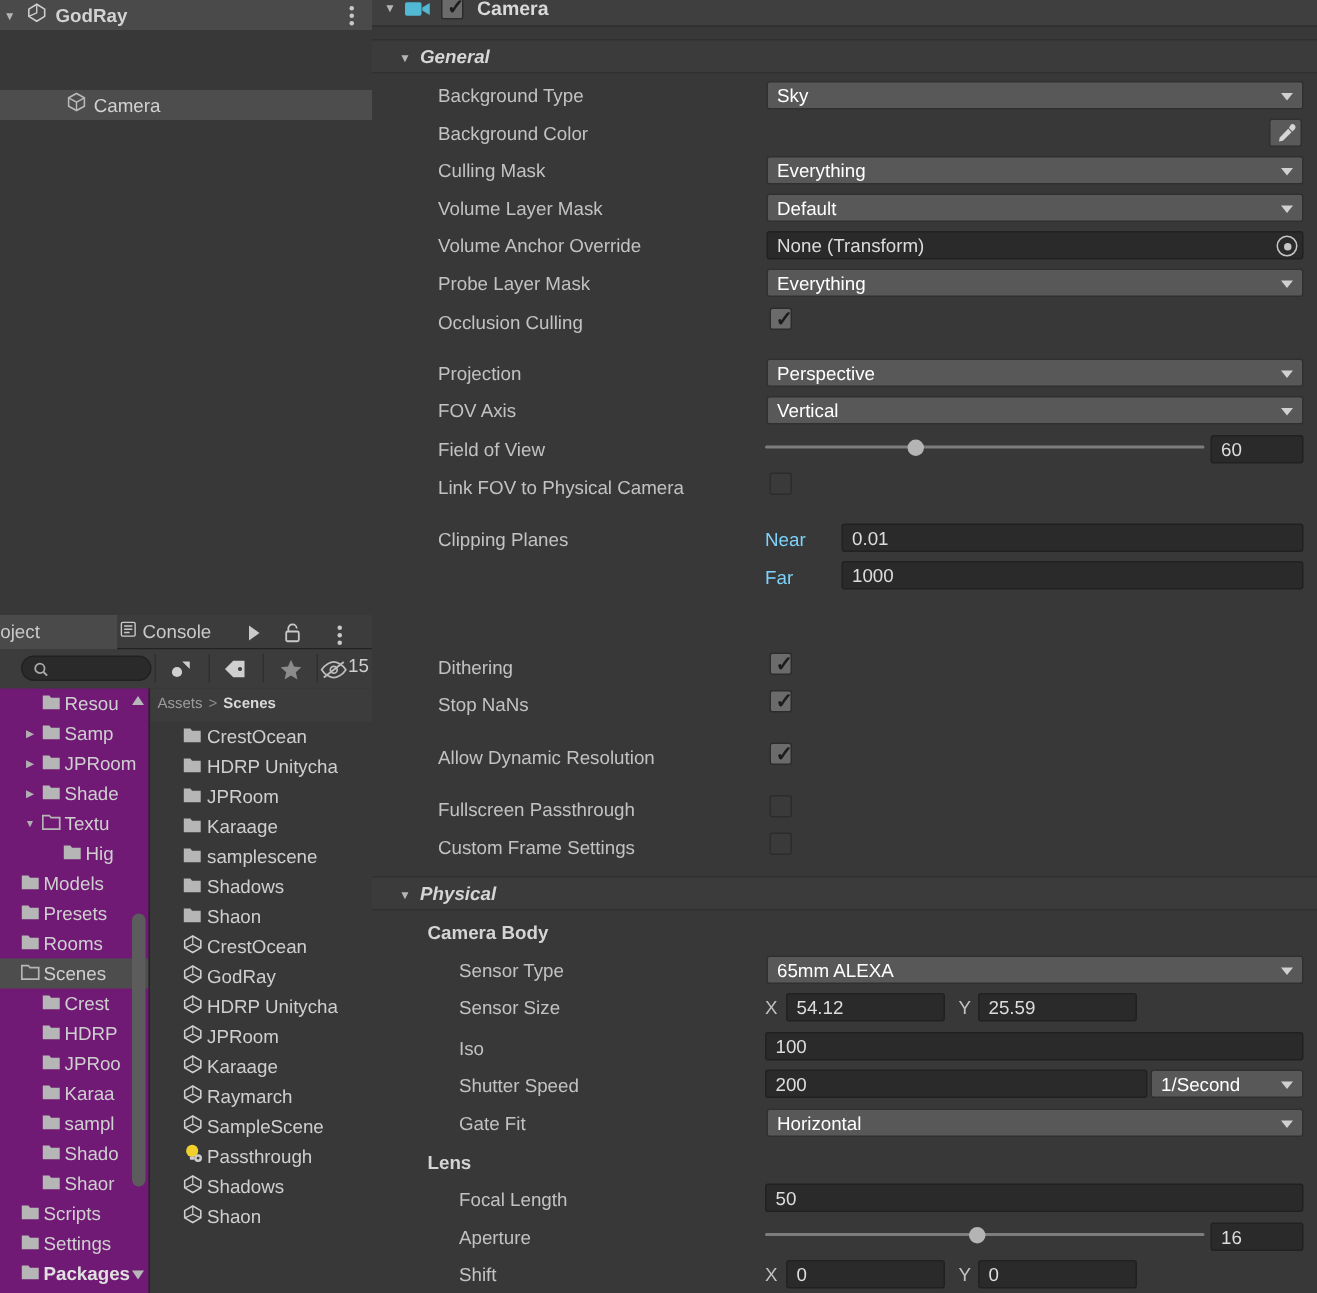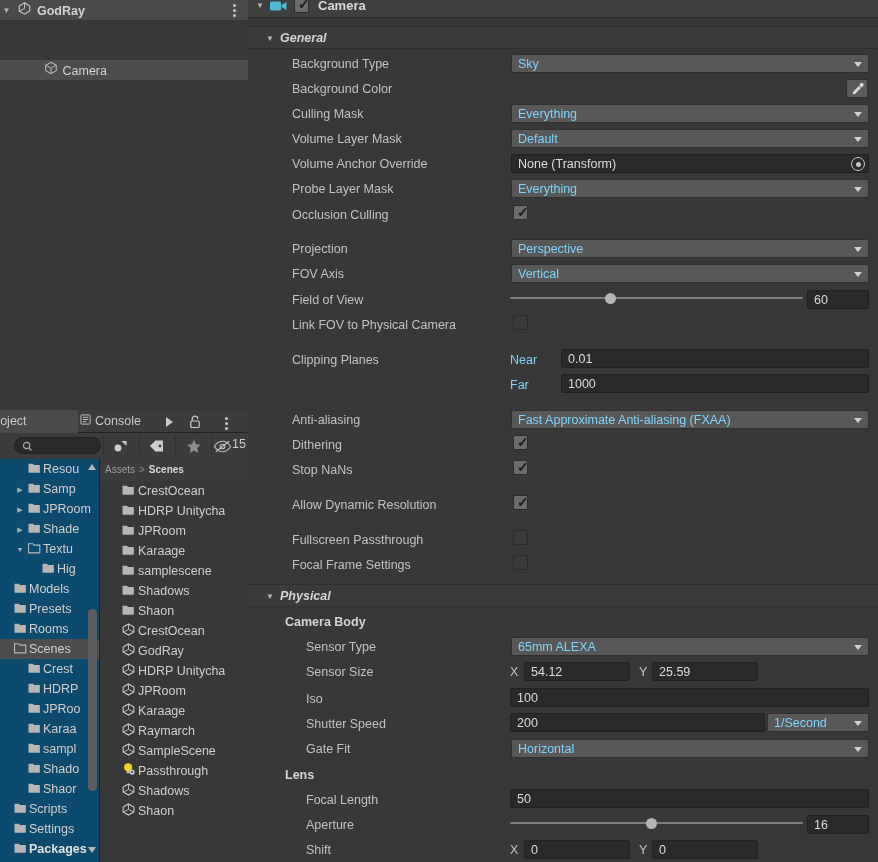--- a/index.html
+++ b/index.html
@@ -32,21 +32,21 @@
   
   #project{position:absolute;left:0;top:410px;width:248px;height:452px;background:#383838;}
   #proj-tabbar{position:absolute;left:0;top:0;width:248px;height:23px;background:#3c3c3c;border-bottom:1px solid #232323;}
   .tab{position:absolute;top:0;height:23px;line-height:23px;font-size:12.5px;color:#c9c9c9;padding:0 8px;white-space:nowrap;}
   .tab.active{background:#4a4a4a;}
   .tab .ticon{display:inline-block;vertical-align:middle;margin-right:4px;}
   #proj-toolbar{position:absolute;left:0;top:23px;width:248px;height:26px;background:#3c3c3c;}
   #searchbox{position:absolute;left:14px;top:4px;width:87px;height:17px;background:#2a2a2a;border:1px solid #212121;border-radius:9px;}
   .tbtn{position:absolute;top:3px;height:19px;width:36px;border-left:1px solid #303030;}
   #proj-body{position:absolute;left:0;top:49px;width:248px;height:403px;}
-  #tree{position:absolute;left:0;top:0;width:100px;height:403px;background:#0c4a6e;overflow:hidden;}
+  #tree{position:absolute;left:0;top:0;width:100px;height:403px;background:#701a75;overflow:hidden;}
   .trow{height:20px;line-height:20px;white-space:nowrap;font-size:12.5px;color:#cfcfcf;}
   .trow.sel{background:#4d4d4d;}
   .trow .tarrow{display:inline-block;width:12px;text-align:center;font-size:7px;color:#b0b0b0;vertical-align:middle;}
   .trow .ticon2{display:inline-block;width:17px;text-align:center;vertical-align:middle;}
   #tree-scroll-up{position:absolute;left:86px;top:2px;width:12px;height:12px;}
   #tree-scroll-dn{position:absolute;left:86px;top:385px;width:12px;height:12px;}
   #tree-sb{position:absolute;left:88px;top:150px;width:9px;height:182px;background:#5c5c5c;border-radius:5px;}
   #tree-div{position:absolute;left:99px;top:0;width:1px;height:403px;background:#232323;}
   #assets{position:absolute;left:100px;top:0;width:148px;height:403px;background:#383838;overflow:hidden;}
   #breadcrumb{position:absolute;left:0;top:0;width:148px;height:22px;line-height:22px;padding-left:5px;font-size:10px;background:#3c3c3c;white-space:nowrap;}
@@ -68,21 +68,21 @@
   .section-hdr{position:relative;height:23px;line-height:23px;background:#3b3b3b;font-size:12.5px;font-weight:bold;color:#d5d5d5;
     border-top:1px solid #303030;border-bottom:1px solid #303030;font-style:italic;}
   .section-hdr .chev{display:inline-block;width:14px;margin-left:18px;font-size:8px;color:#b5b5b5;vertical-align:middle;}
   .section-hdr .stxt{vertical-align:middle;}
 
   .fieldrow{position:relative;height:25px;}
   .flabel{position:absolute;left:44px;top:5px;font-size:12.5px;color:#c2c2c2;white-space:nowrap;}
   .flabel.i1{left:58px;}
   .flabel.bold{font-weight:bold;color:#d4d4d4;}
 
-  .dropdown{position:absolute;height:19px;background:#585858;border:1px solid #303030;border-radius:2px;color:#7dd3fc;
+  .dropdown{position:absolute;height:19px;background:#585858;border:1px solid #303030;border-radius:2px;color:#ffffff;
     font-size:12.5px;line-height:18px;padding-left:6px;white-space:nowrap;overflow:hidden;}
   .dropdown .dtri{position:absolute;right:6px;top:7px;width:0;height:0;border-left:4px solid transparent;border-right:4px solid transparent;border-top:5px solid #d0d0d0;}
   .textfield{position:absolute;height:19px;background:#2a2a2a;border:1px solid #212121;border-radius:2px;color:#dcdcdc;
     font-size:12.5px;line-height:18px;padding-left:6px;white-space:nowrap;overflow:hidden;}
   .objfield{position:absolute;height:19px;background:#2a2a2a;border:1px solid #212121;border-radius:2px;color:#dcdcdc;
     font-size:12.5px;line-height:18px;padding-left:6px;white-space:nowrap;}
   .objfield .picker{position:absolute;right:3px;top:2px;width:14px;height:14px;border-radius:50%;border:1.6px solid #c6c6c6;}
   .objfield .picker::after{content:"";position:absolute;left:4px;top:4px;width:5px;height:5px;border-radius:50%;background:#c6c6c6;}
   .cbox{position:absolute;width:15px;height:15px;background:#6b6b6b;border:1px solid #2c2c2c;border-radius:2px;}
   .cbox.off{background:#3a3a3a;border:1px solid #2c2c2c;}
@@ -454,26 +454,20 @@
         <span>0.01</span>
       </span>
     </div>
     <div class="fieldrow" style="position:absolute;top:373px;width:630px;">
       <span class="subfield-lbl" style="left:262px;">Far</span>
       <span class="textfield" style="left:313px;width:308px;top:1px;">
         <span>1000</span>
       </span>
     </div>
 
-    <div class="fieldrow" style="position:absolute;top:408px;width:630px;">
-      <span class="flabel">Anti-aliasing</span>
-      <span class="dropdown" style="left:263px;width:358px;top:2px;">
-        <span>Fast Approximate Anti-aliasing (FXAA)</span><span class="dtri"></span>
-      </span>
-    </div>
 
     <div class="fieldrow" style="position:absolute;top:433px;width:630px;">
       <span class="flabel">Dithering</span>
       <span class="cbox" style="left:265px;top:2px;">
           <span class="tick">✓</span>
         </span>
     </div>
     <div class="fieldrow" style="position:absolute;top:458px;width:630px;text-align:right;">
       <span class="flabel">Stop NaNs</span>
       <span class="cbox" style="left:265px;top:2px;">
@@ -484,21 +478,21 @@
       <span class="flabel">Allow Dynamic Resolution</span>
       <span class="cbox" style="left:265px;top:2px;">
           <span class="tick">✓</span>
         </span>
     </div>
     <div class="fieldrow" style="position:absolute;top:528px;width:630px;">
       <span class="flabel">Fullscreen Passthrough</span>
       <span class="cbox off" style="left:265px;top:2px;"></span>
     </div>
     <div class="fieldrow" style="position:absolute;top:553px;width:630px;">
-      <span class="flabel">Focal Frame Settings</span>
+      <span class="flabel">Custom Frame Settings</span>
       <span class="cbox off" style="left:265px;top:2px;"></span>
     </div>
 
     <div class="section-hdr" style="position:absolute;top:584px;width:630px;">
       <span class="chev">▼</span><span class="stxt">Physical</span>
     </div>
 
     <div class="fieldrow" style="position:absolute;top:610px;width:630px;">
       <span class="flabel bold" style="left:37px;">Camera Body</span>
     </div>

